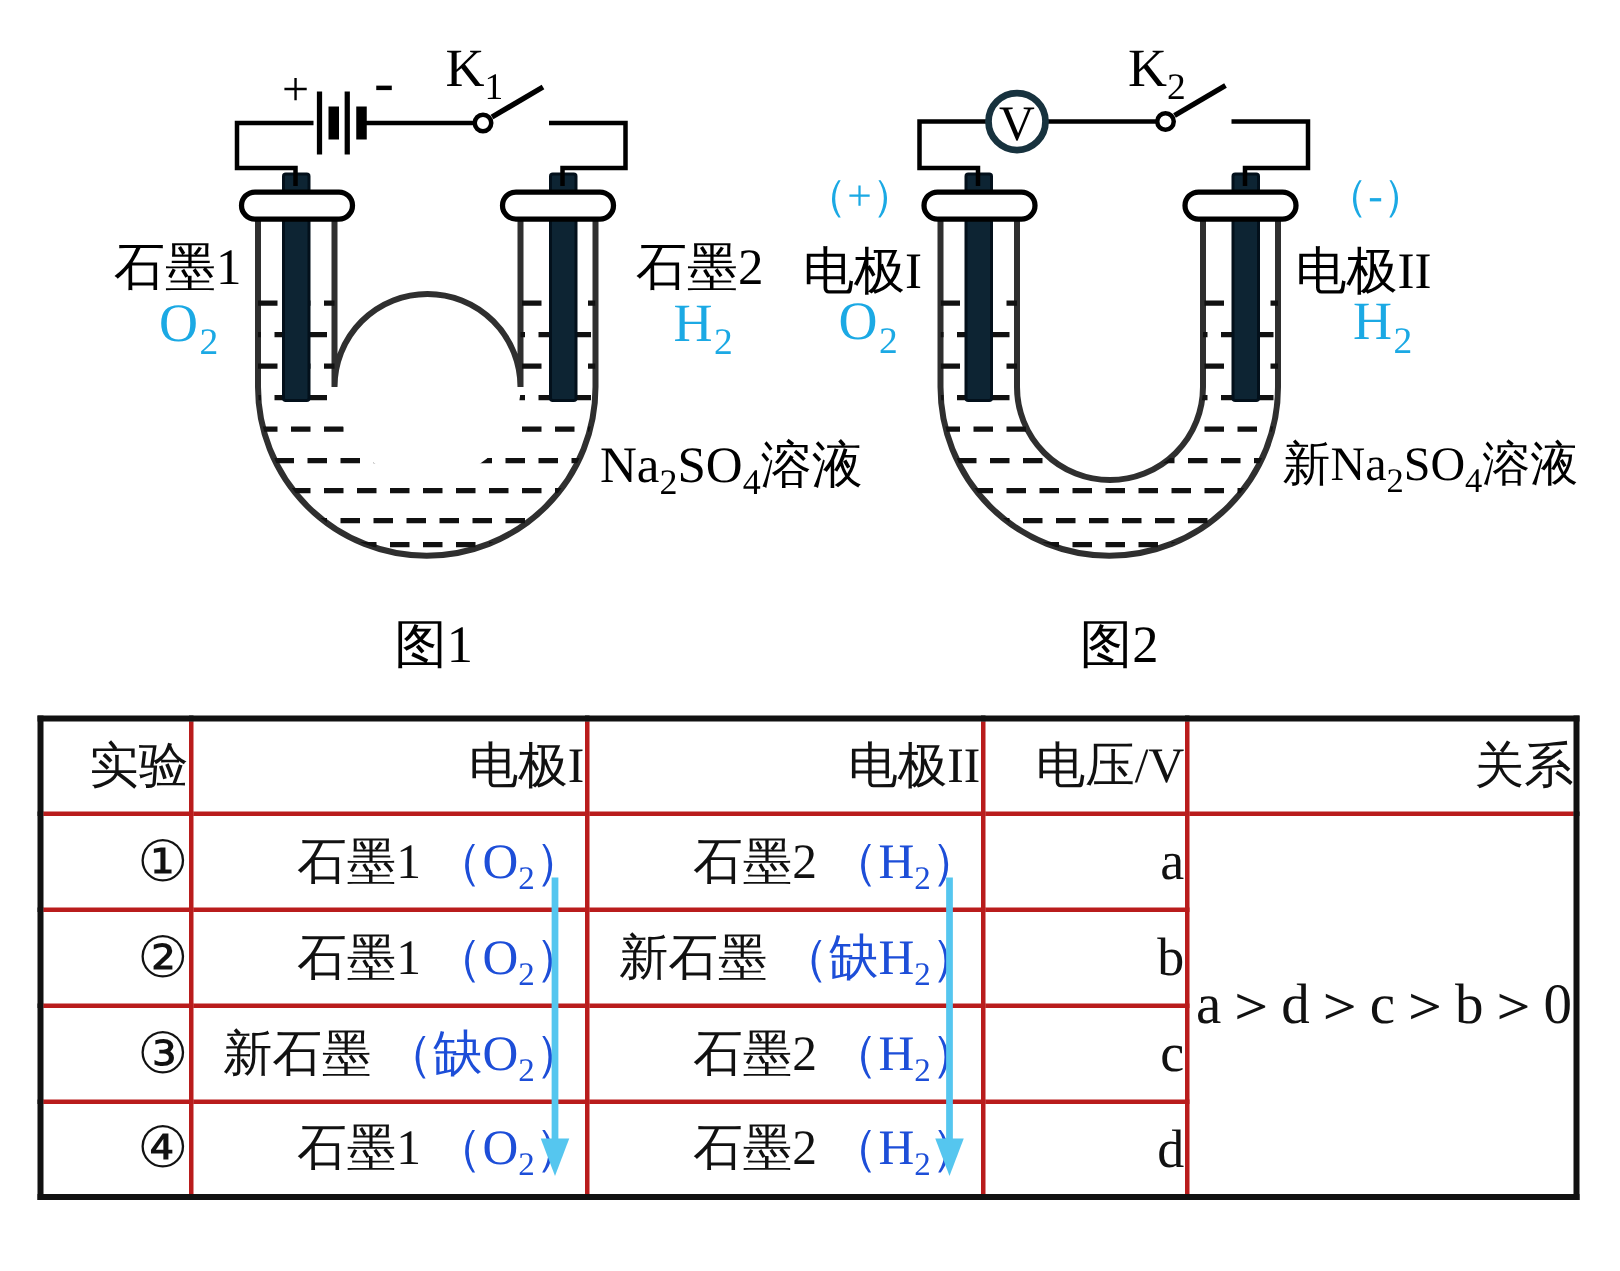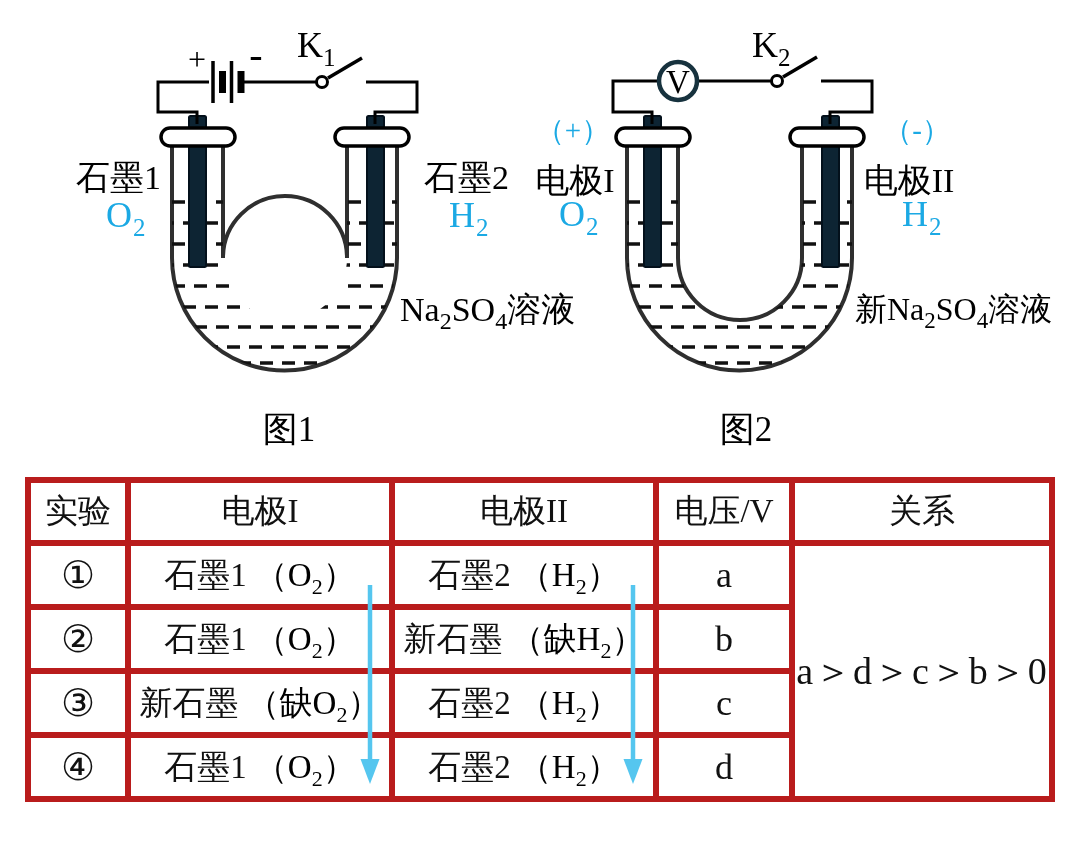--- a/index.html
+++ b/index.html
@@ -12,33 +12,33 @@
   .diagram-layer{position:absolute;left:0;top:0;}
   .arrow-layer{position:absolute;left:0;top:0;pointer-events:none;z-index:5;}
 
   
   .exp-table{
     position:absolute;left:25px;top:477px;z-index:2;
     border-collapse:collapse;table-layout:fixed;
     font-size:33px;text-align:center;
   }
   .exp-table td,.exp-table th{
-    border:6px solid #b91c1c;font-weight:normal;
-    vertical-align:middle;padding:0;
+    border:3px solid #b91c1c;font-weight:normal;
+    vertical-align:middle;padding:0;text-align:right;
   }
   .exp-table{border:4px solid #111;}
   .col-exp{width:100px;}
   .col-e1{width:264px;}
   .col-e2{width:264px;}
   .col-v{width:136px;}
   .col-rel{width:260px;}
   .hrow{height:63px;}
   .drow{height:64px;}
   .num{font-size:38px;}
-  .cy{color:#000000;}
+  .cy{color:#1d4ed8;}
   .gasnote{margin-left:8px;white-space:nowrap;}
   .exp-table sub{font-size:22px;line-height:0;}
   .rel-cell{font-size:38px;letter-spacing:1px;}
   .volt{font-size:36px;}
 </style>
 </head>
 <body>
 
 <svg class="diagram-layer" width="1080" height="465" viewBox="0 0 1080 465">
   <defs>

